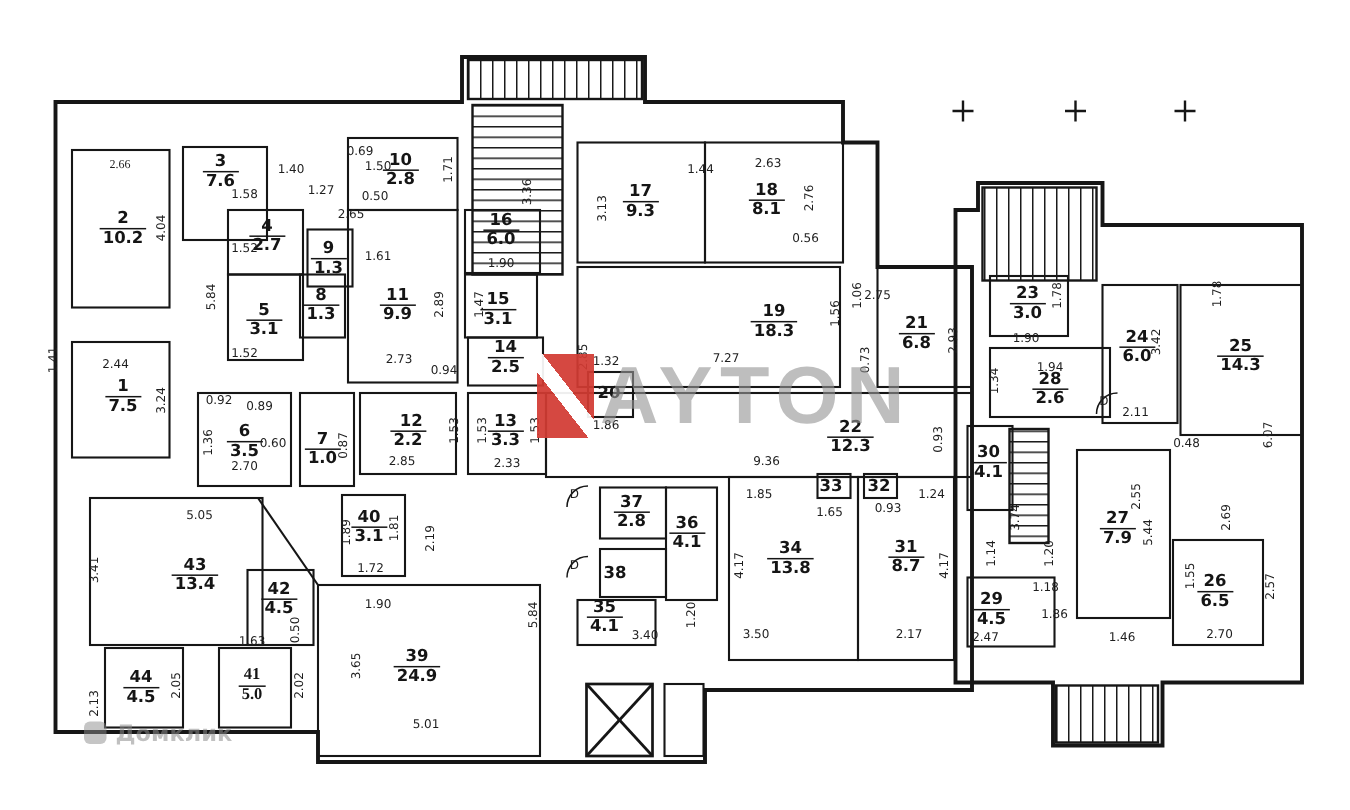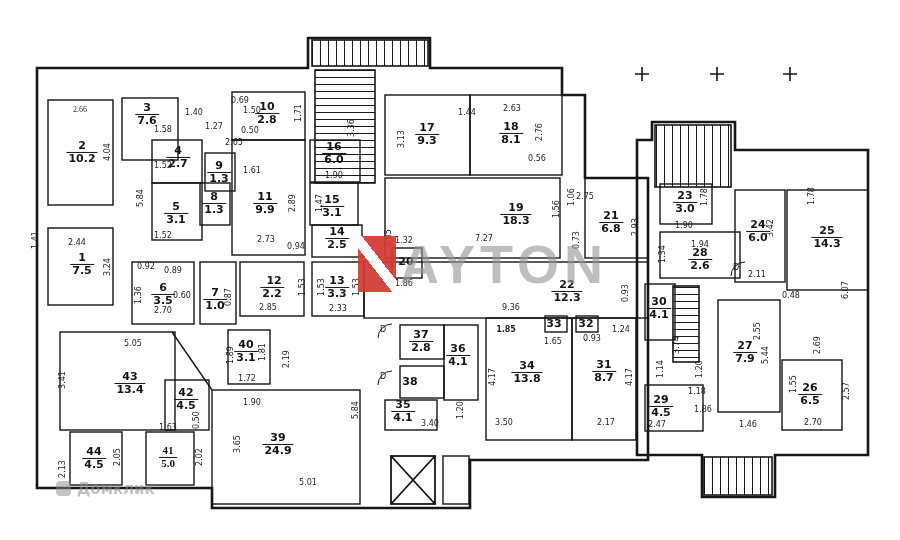--- a/index.html
+++ b/index.html
@@ -352,34 +352,34 @@
       <span class="dim v" style="left: 229px; top: 297px;">0.87</span>
       <span class="dim" style="left: 268px; top: 308px;">2.85</span>
       <span class="dim v" style="left: 303px; top: 287px;">1.53</span>
       <span class="dim v" style="left: 322px; top: 287px;">1.53</span>
       <span class="dim" style="left: 338px; top: 309px;">2.33</span>
       <span class="dim v" style="left: 357px; top: 287px;">1.53</span>
       <span class="dim" style="left: 404px; top: 241px;">1.32</span>
       <span class="dim" style="left: 404px; top: 284px;">1.86</span>
       <span class="dim" style="left: 511px; top: 308px;">9.36</span>
       <span class="dim v" style="left: 626px; top: 293px;">0.93</span>
-      <span class="dim" style="left: 506px; top: 330px; font-weight: bold;">1.85</span>
+      <span class="dim" style="left: 506px; top: 330px;">1.85</span>
       <span class="dim" style="left: 553px; top: 342px;">1.65</span>
       <span class="dim" style="left: 592px; top: 339px;">0.93</span>
       <span class="dim" style="left: 621px; top: 330px;">1.24</span>
       <span class="dim v" style="left: 493px; top: 377px;">4.17</span>
       <span class="dim v" style="left: 630px; top: 377px;">4.17</span>
       <span class="dim" style="left: 504px; top: 423px;">3.50</span>
       <span class="dim" style="left: 606px; top: 423px;">2.17</span>
       <span class="dim" style="left: 430px; top: 424px;">3.40</span>
       <span class="dim v" style="left: 461px; top: 410px;">1.20</span>
       <span class="dim" style="left: 252px; top: 403px;">1.90</span>
       <span class="dim v" style="left: 238px; top: 444px;">3.65</span>
       <span class="dim v" style="left: 356px; top: 410px;">5.84</span>
-      <span class="dim" style="left: 308px; top: 483px;">5.01</span>
+      <span class="dim" style="left: 284px; top: 483px;">5.01</span>
       <span class="dim v" style="left: 231px; top: 355px;">1.89</span>
       <span class="dim v" style="left: 263px; top: 352px;">1.81</span>
       <span class="dim" style="left: 247px; top: 379px;">1.72</span>
       <span class="dim v" style="left: 287px; top: 359px;">2.19</span>
       <span class="dim" style="left: 133px; top: 344px;">5.05</span>
       <span class="dim v" style="left: 63px; top: 380px;">3.41</span>
       <span class="dim v" style="left: 63px; top: 469px;">2.13</span>
       <span class="dim v" style="left: 118px; top: 457px;">2.05</span>
       <span class="dim" style="left: 168px; top: 428px;">1.63</span>
       <span class="dim v" style="left: 197px; top: 420px;">0.50</span>

